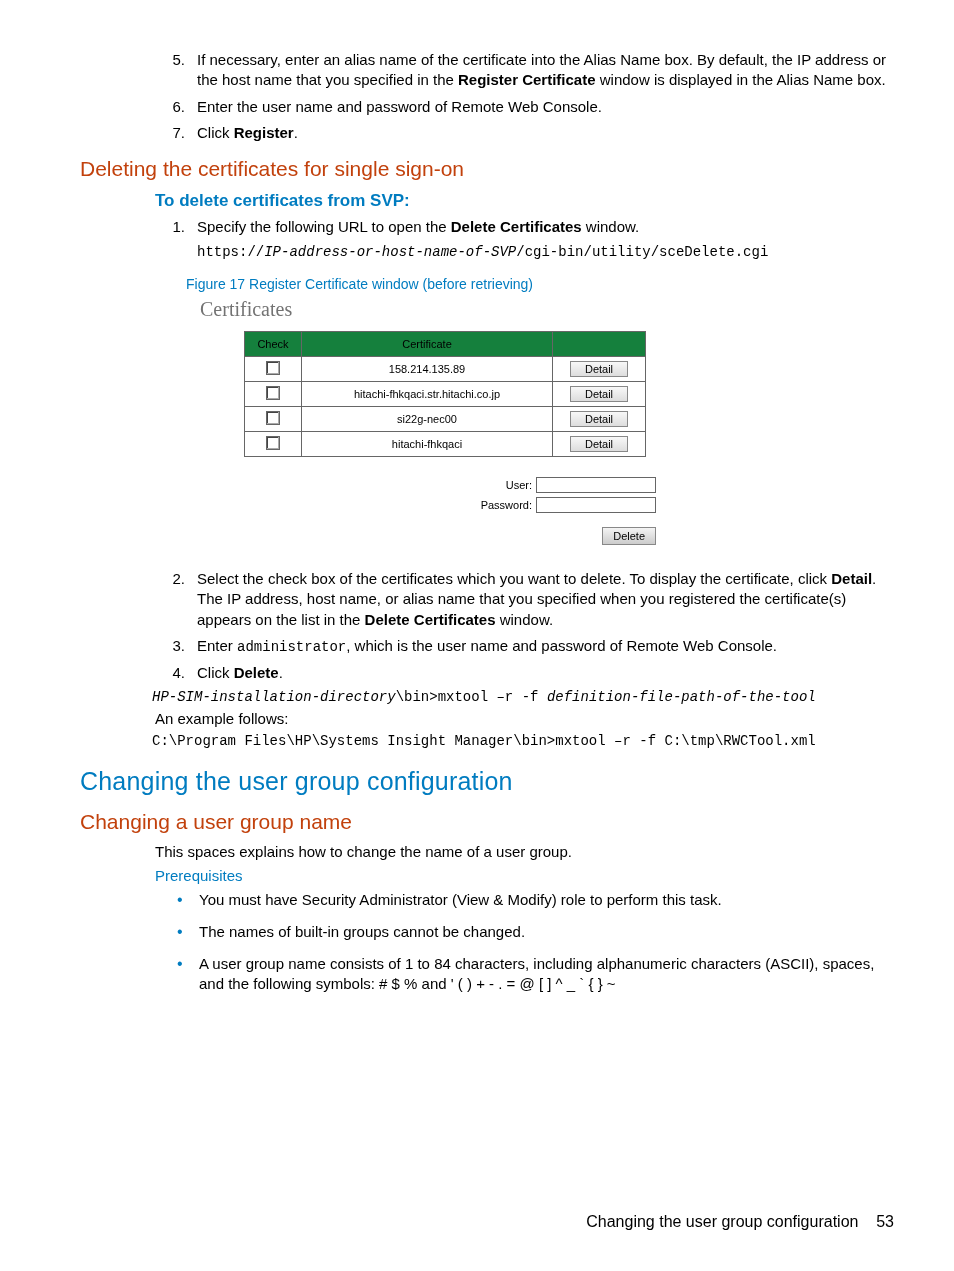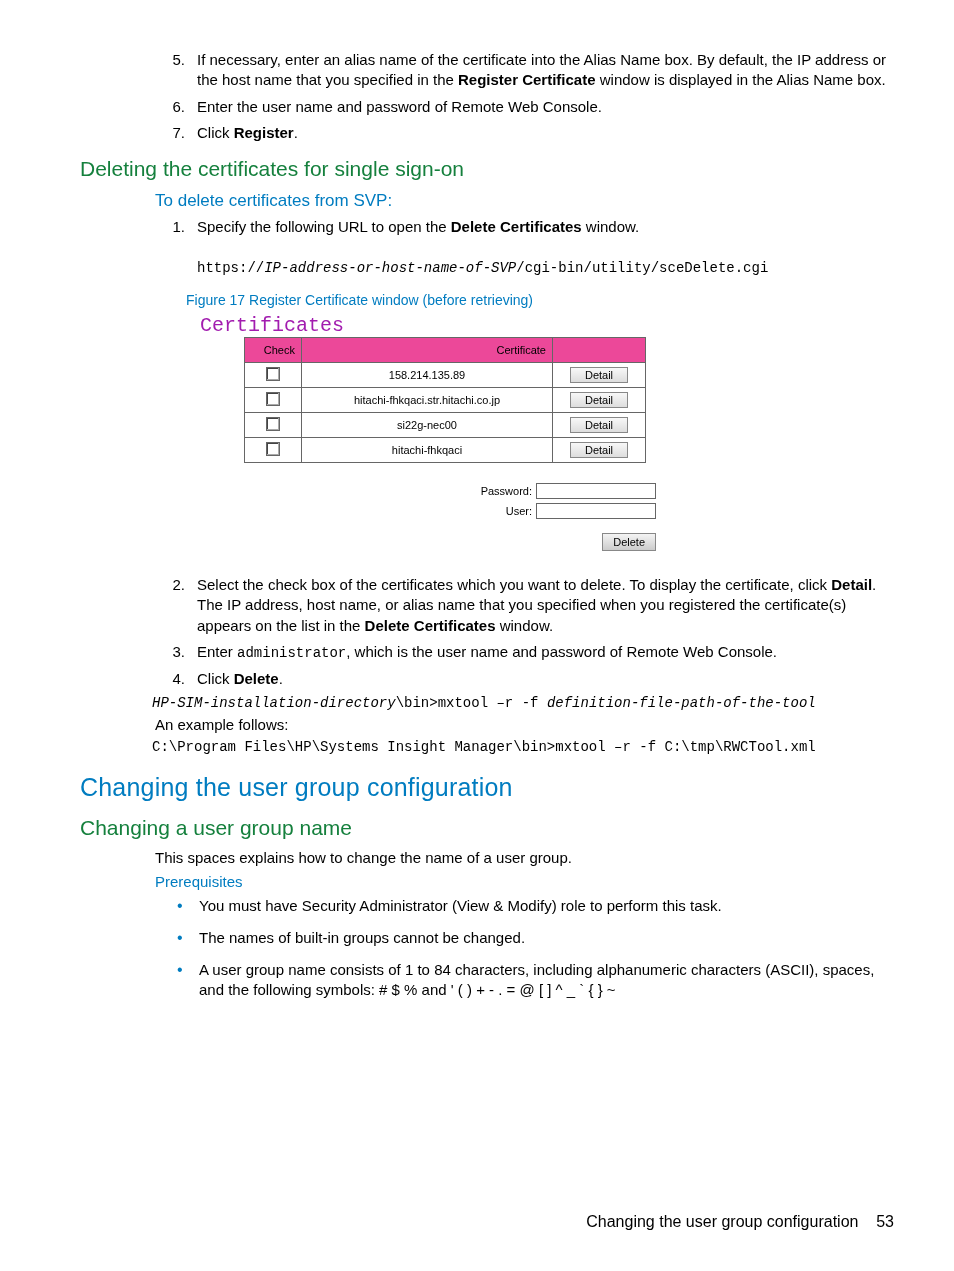--- a/index.html
+++ b/index.html
@@ -40,26 +40,26 @@
     font-size: 25px;
     color: #007cc0;
     margin: 18px 0 10px 0;
     letter-spacing: 0.2px;
   }
   .h2.no-indent { margin-left: 0; }
   .h3 {
     font-family: Arial, Helvetica, sans-serif;
     font-weight: 300;
     font-size: 21px;
-    color: #15803d;
+    color: #c2410c;
     margin: 14px 0 8px 0;
   }
   .h4 {
     font-family: Arial, Helvetica, sans-serif;
-    font-weight: 400;
+    font-weight: 700;
     font-size: 17px;
     color: #007cc0;
     margin: 10px 0 6px 75px;
   }
   .h5 {
     font-family: Arial, Helvetica, sans-serif;
     font-weight: 400;
     font-size: 15px;
     color: #007cc0;
     margin: 0 0 6px 75px;
@@ -78,40 +78,40 @@
     font-weight: normal;
     color: #007cc0;
     font-size: 14px;
     margin: 14px 0 6px 106px;
   }
   .cert-block {
     margin-left: 120px;
     margin-top: 4px;
   }
   .serif-title {
-    font-family: Liberation Mono, monospace;
+    font-family: Liberation Serif, serif;
     font-size: 20px;
-    color: #a21caf;
+    color: #737373;
+    margin-bottom: 10px;
   }
   .cert-table {
     border-collapse: collapse;
     margin-left: 44px;
     font-size: 11px;
   }
   .cert-table th, .cert-table td {
     border: 1px solid #666;
     padding: 3px 6px;
     text-align: center;
     vertical-align: middle;
     height: 18px;
   }
   .cert-table th {
     font-weight: normal;
-    background: #ec4899;
-    text-align: right;
+    background: #15803d;
   }
   .col-check { width: 44px; }
   .col-cert { width: 238px; }
   .col-det { width: 80px; }
   .chk {
     display: inline-block;
     width: 12px;
     height: 12px;
     border: 1px solid #666;
     background: #fff;
@@ -217,21 +217,21 @@
   </div>
 
   <div class="h3 no-indent">Deleting the certificates for single sign-on</div>
   <div class="h4">To delete certificates from SVP:</div>
 
   <div class="ol-block">
     <div class="li-row">
       <div class="li-num">1.</div>
       <div class="li-body">
         <span>Specify the following URL to open the </span><span class="bold">Delete Certificates</span><span> window.</span>
-        <div style="margin-top:20px;">
+        <div style="margin-top:4px;">
           <span class="mono">https://</span><span class="mono-italic">IP-address-or-host-name-of-SVP</span><span class="mono">/cgi-bin/utility/sceDelete.cgi</span>
         </div>
       </div>
     </div>
   </div>
 
   <div class="fig-caption">Figure 17 Register Certificate window (before retrieving)</div>
 
   <div class="cert-block">
     <div class="serif-title">Certificates</div>
@@ -261,25 +261,25 @@
       <tr>
         <td><span class="chk"></span></td>
         <td>hitachi-fhkqaci</td>
         <td><span class="det-btn">Detail</span></td>
       </tr>
     </tbody>
       </table>
 
     <div class="form-area">
       <div class="form-row">
+        <label>User:</label>
+        <span class="form-input"></span>
+      </div>
+      <div class="form-row">
         <label>Password:</label>
-        <span class="form-input"></span>
-      </div>
-      <div class="form-row">
-        <label>User:</label>
         <span class="form-input"></span>
       </div>
       <div class="del-row">
         <span class="del-btn">Delete</span>
       </div>
     </div>
   </div>
 
   <div style="height:24px;"></div>
 

